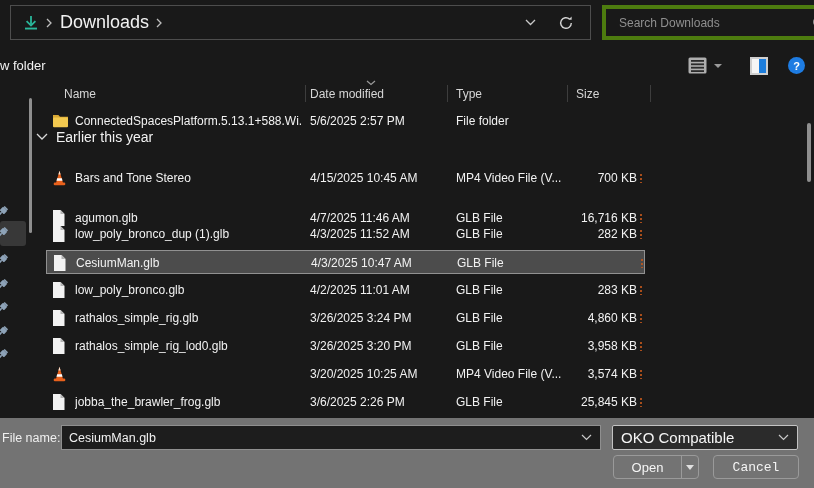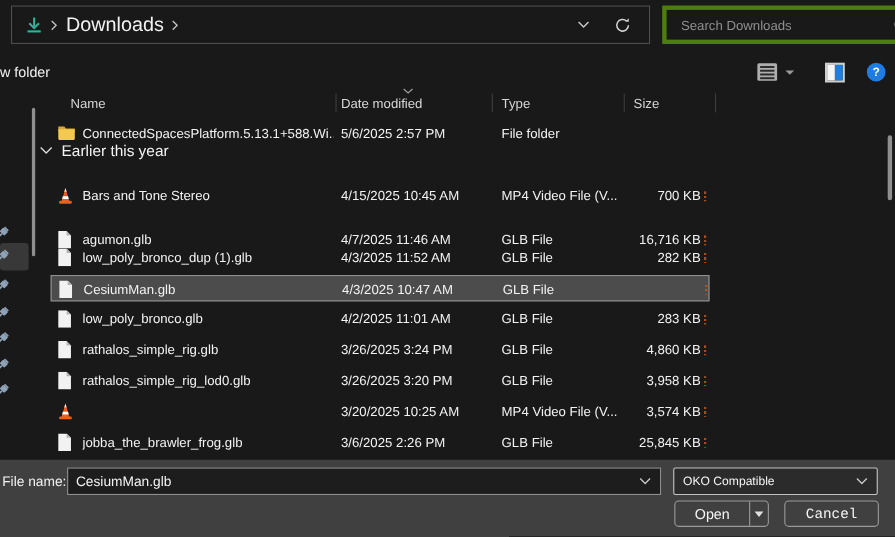--- a/index.html
+++ b/index.html
@@ -47,30 +47,30 @@
   .file-row.selected{background:#4c4c4c;border:1px solid #919191;}
   .cell{position:absolute;top:0;height:24px;display:flex;align-items:center;font-size:12px;color:#f2f2f2;white-space:nowrap;}
   .cell.icon-c{left:6px;width:18px;}
   .cell.name-c{left:29px;width:228px;overflow:hidden;}
   .cell.date-c{left:264px;width:137px;}
   .cell.type-c{left:410px;width:108px;overflow:hidden;}
   .cell.size-c{left:521px;width:70px;justify-content:flex-end;}
   .row-speck{position:absolute;left:594px;top:8px;width:2px;height:9px;opacity:.85;
     background:repeating-linear-gradient(#c2571b 0 2px,transparent 2px 4px);}
   
-  .footer{position:absolute;left:0;top:418px;width:814px;height:70px;background:#404040;}
+  .footer{position:absolute;left:0;top:418px;width:814px;height:70px;background:#737373;}
   .fn-label{position:absolute;left:2px;top:13px;font-size:12.5px;color:#f0f0f0;}
   .fn-input{position:absolute;left:61px;top:7px;width:540px;height:25px;background:#1d1d1d;
     border:1px solid #8f8f8f;display:flex;align-items:center;}
   .fn-input input{flex:1;background:transparent;border:none;outline:none;color:#f2f2f2;
     font-size:12.5px;padding-left:7px;font-family:"Liberation Sans",sans-serif;}
   .fn-input .chev{margin-right:8px;}
   .ft-combo{position:absolute;left:612px;top:7px;width:186px;height:25px;background:#2b2b2b;
     border:1px solid #c3c3c3;border-radius:2px;display:flex;align-items:center;}
-  .ft-combo .val{flex:1;font-size:11px;color:#f5f5f5;padding-left:8px;white-space:nowrap;}
+  .ft-combo .val{flex:1;font-size:15px;color:#f5f5f5;padding-left:8px;white-space:nowrap;}
   .ft-combo .chev{margin-right:8px;}
   .btn{position:absolute;top:37px;height:24px;border:1px solid #9a9a9a;border-radius:4px;
     background:transparent;color:#f5f5f5;font-size:13px;font-family:"Liberation Sans",sans-serif;}
   .open-btn{left:613px;width:86px;display:flex;align-items:stretch;padding:0;}
   .open-btn .open-main{flex:1;display:flex;align-items:center;justify-content:center;}
   .open-btn .open-div{width:1px;background:#9a9a9a;}
   .open-btn .open-arrow{width:16px;display:flex;align-items:center;justify-content:center;}
   .open-arrow .tri{width:0;height:0;border-left:4px solid transparent;border-right:4px solid transparent;border-top:5px solid #e0e0e0;}
   .cancel-btn{left:713px;width:86px;font-family:Liberation Mono, monospace;}
   svg{display:block;}

